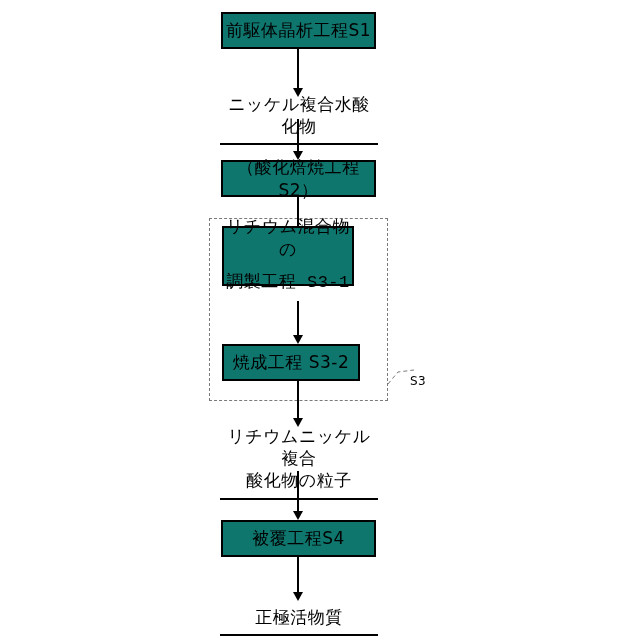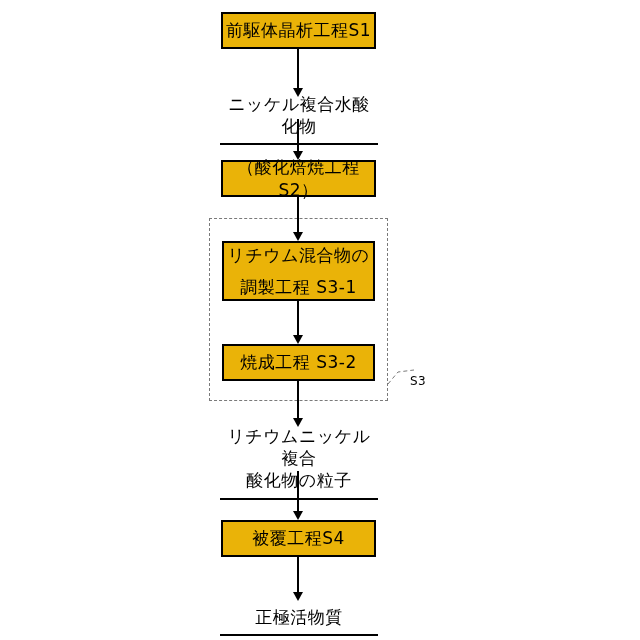--- a/index.html
+++ b/index.html
@@ -19,21 +19,21 @@
     width: 640px;
     height: 640px;
     background: #ffffff;
   }
 
   
   .node {
     position: absolute;
     box-sizing: border-box;
     border: 2px solid #000000;
-    background: #eab308;
+    background: #0f766e;
     display: flex;
     flex-direction: column;
     align-items: center;
     justify-content: center;
     text-align: center;
     font-size: 17px;
     line-height: 1.35;
     letter-spacing: 0.5px;
     z-index: 3;
   }
@@ -147,26 +147,26 @@
   </div>
 
   <div class="material" style="left:220px; top:93px; width:158px;">
     <span>ニッケル複合水酸化物</span>
   </div>
 
   <div class="node" style="left:221px; top:160px; width:155px; height:37px;">
     <span>（酸化焙焼工程S2）</span>
   </div>
 
-  <div class="node" style="left:222px; top:241px; width:153px; height:60px;">
+  <div class="node" style="left:222px; top:226px; width:132px; height:60px;font-family:Liberation Mono, monospace;">
     <span>リチウム混合物の</span>
     <span class="line2">調製工程  S3-1</span>
   </div>
 
-  <div class="node" style="left:222px; top:344px; width:153px; height:37px;">
+  <div class="node" style="left:222px; top:344px; width:138px; height:37px;">
     <span>焼成工程  S3-2</span>
   </div>
 
   <div class="material" style="left:220px; top:426px; width:158px;font-family:Liberation Serif, serif;">
     <span>リチウムニッケル複合</span>
     <span class="line2">酸化物の粒子</span>
   </div>
 
   <div class="node" style="left:221px; top:520px; width:155px; height:37px;text-align:center;">
     <span>被覆工程S4</span>

